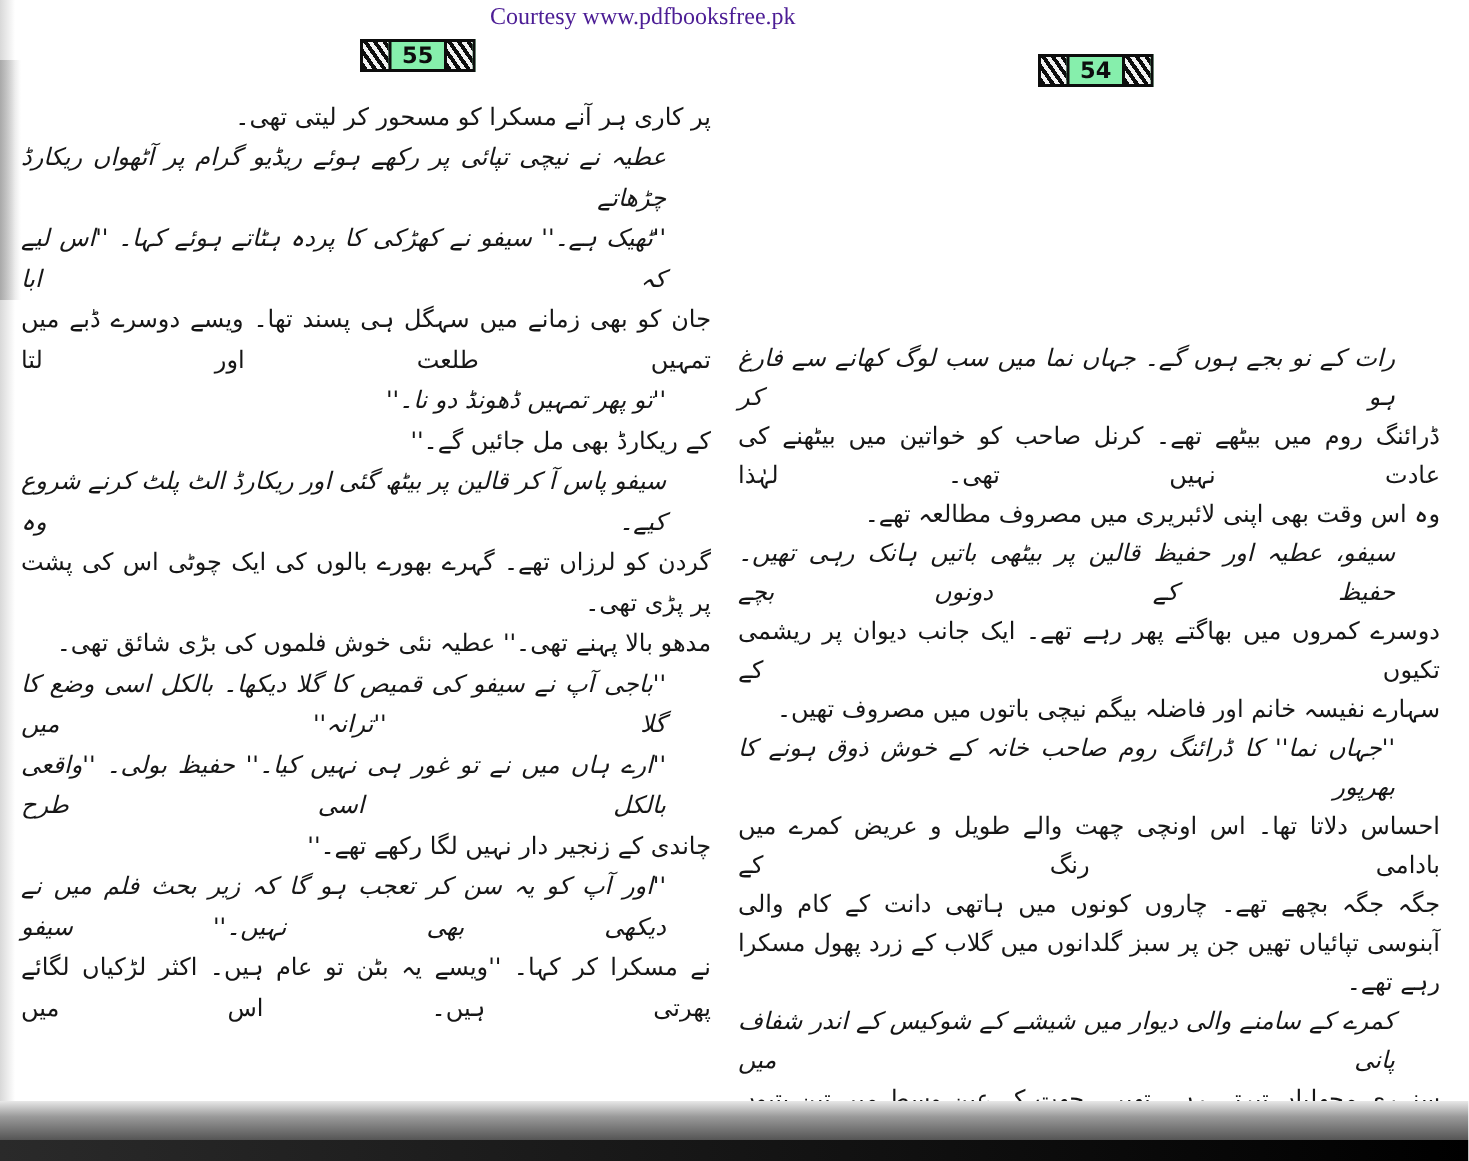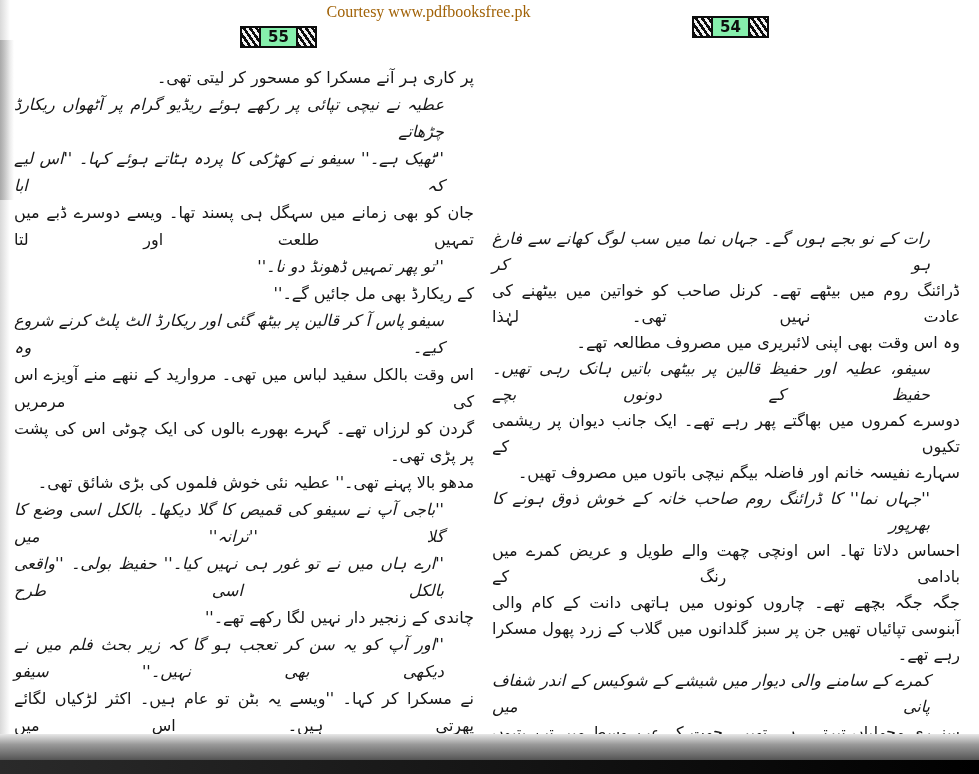--- a/index.html
+++ b/index.html
@@ -23,21 +23,21 @@
     background:linear-gradient(to right,#2a2a2a,#111 60%,#000);
   }
   .scan-corner-smudge{
     position:absolute;left:0;top:40px;width:14px;height:160px;
     background:linear-gradient(to right,#7a7a7a,transparent);
     opacity:.5;
   }
   
   .courtesy{
     position:absolute;top:3px;left:0;width:857px;text-align:center;
-    color:#a16207;font-size:16px;
+    color:#4c1d95;font-size:16px;
     font-family:"Liberation Serif",serif;
     cursor:pointer;
   }
   
   .badge{
     position:absolute;display:flex;align-items:stretch;
     height:22px;border:2px solid #0d0d0d;background:#86efac;
     box-sizing:border-box;
   }
   .badge .deco{
@@ -45,21 +45,21 @@
     background:repeating-linear-gradient(55deg,#0d0d0d 0 2.6px,#f2f2f2 2.6px 5.2px);
   }
   .badge .deco.left{border-right:2px solid #0d0d0d;}
   .badge .deco.right{border-left:2px solid #0d0d0d;}
   .badge .num{
     display:flex;align-items:center;justify-content:center;
     padding:0 7px;font-weight:bold;font-size:15px;color:#0d0d0d;
     font-family:"DejaVu Sans",sans-serif;
   }
   .badge-55{left:240px;top:26px;}
-  .badge-54{left:692px;top:16px;text-align:center;}
+  .badge-54{left:692px;top:36px;text-align:center;}
   
   .text-col{
     position:absolute;direction:rtl;color:#161616;
     font-size:16px;
   }
   .col-55{
     left:14px;top:64px;width:460px;line-height:27px;
   }
   .col-54{
     left:492px;top:226px;width:468px;line-height:26px;
@@ -88,21 +88,20 @@
     <span class="deco right"></span>
   </div>
   <div class="text-col col-55">
       <div class="line short">پر کاری ہر آنے مسکرا کو مسحور کر لیتی تھی۔</div>
       <div class="line indent">عطیہ نے نیچی تپائی پر رکھے ہوئے ریڈیو گرام پر آٹھواں ریکارڈ چڑھاتے</div>
       <div class="line indent">''ٹھیک ہے۔'' سیفو نے کھڑکی کا پردہ ہٹاتے ہوئے کہا۔ ''اس لیے کہ ابا</div>
       <div class="line">جان کو بھی زمانے میں سہگل ہی پسند تھا۔ ویسے دوسرے ڈبے میں تمہیں طلعت اور لتا</div>
       <div class="line indent short">''تو پھر تمہیں ڈھونڈ دو نا۔''</div>
       <div class="line short">کے ریکارڈ بھی مل جائیں گے۔''</div>
       <div class="line indent">سیفو پاس آ کر قالین پر بیٹھ گئی اور ریکارڈ الٹ پلٹ کرنے شروع کیے۔ وہ</div>
-      <div class="line">اس وقت بالکل سفید لباس میں تھی۔ مروارید کے ننھے منے آویزے اس کی مرمریں</div>
       <div class="line short">گردن کو لرزاں تھے۔ گہرے بھورے بالوں کی ایک چوٹی اس کی پشت پر پڑی تھی۔</div>
       <div class="line short">مدھو بالا پہنے تھی۔'' عطیہ نئی خوش فلموں کی بڑی شائق تھی۔</div>
       <div class="line indent">''باجی آپ نے سیفو کی قمیص کا گلا دیکھا۔ بالکل اسی وضع کا گلا ''ترانہ'' میں</div>
       <div class="line indent">''ارے ہاں میں نے تو غور ہی نہیں کیا۔'' حفیظ بولی۔ ''واقعی بالکل اسی طرح</div>
       <div class="line short">چاندی کے زنجیر دار نہیں لگا رکھے تھے۔''</div>
       <div class="line indent">''اور آپ کو یہ سن کر تعجب ہو گا کہ زیر بحث فلم میں نے دیکھی بھی نہیں۔'' سیفو</div>
       <div class="line">نے مسکرا کر کہا۔ ''ویسے یہ بٹن تو عام ہیں۔ اکثر لڑکیاں لگائے پھرتی ہیں۔ اس میں</div>
     </div>
 
   <div class="badge badge-54">

